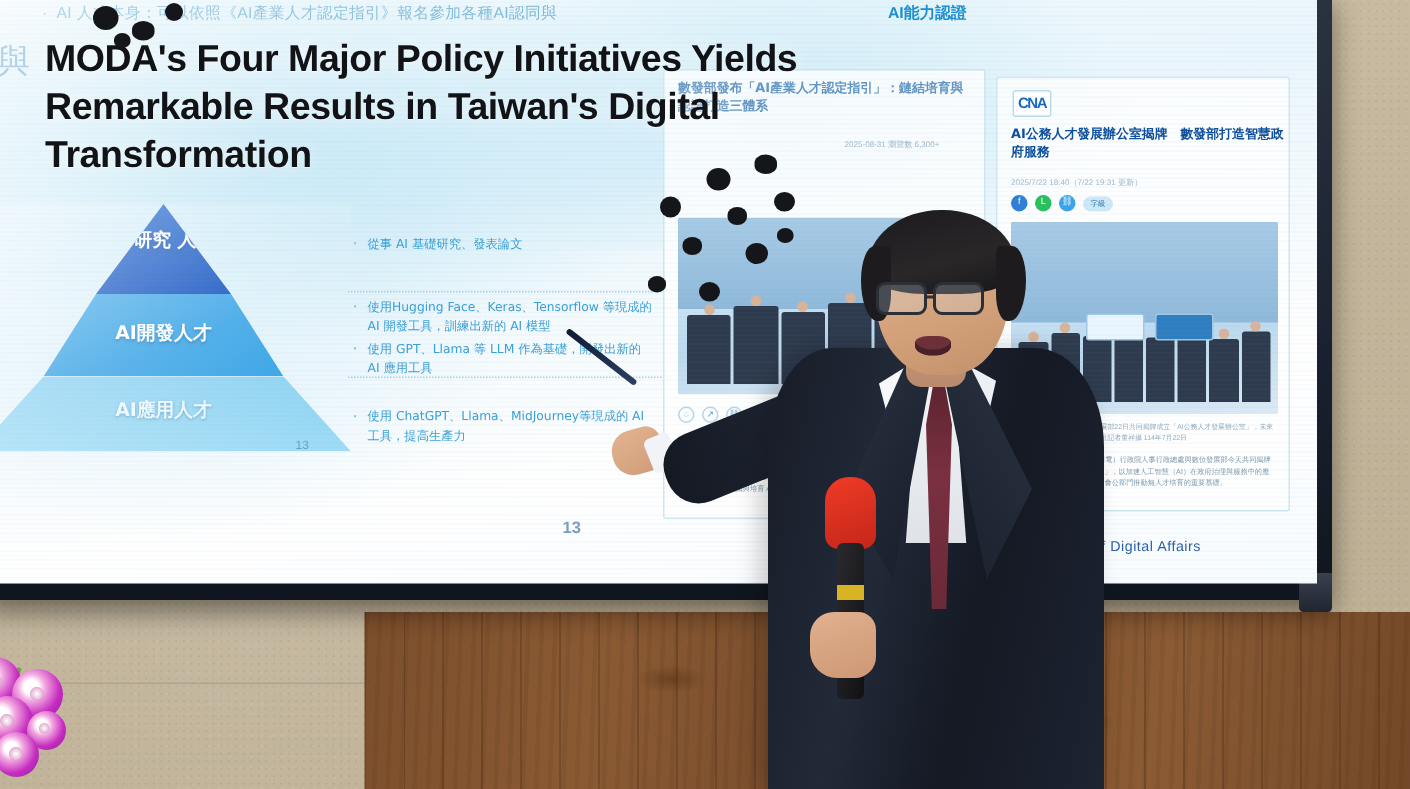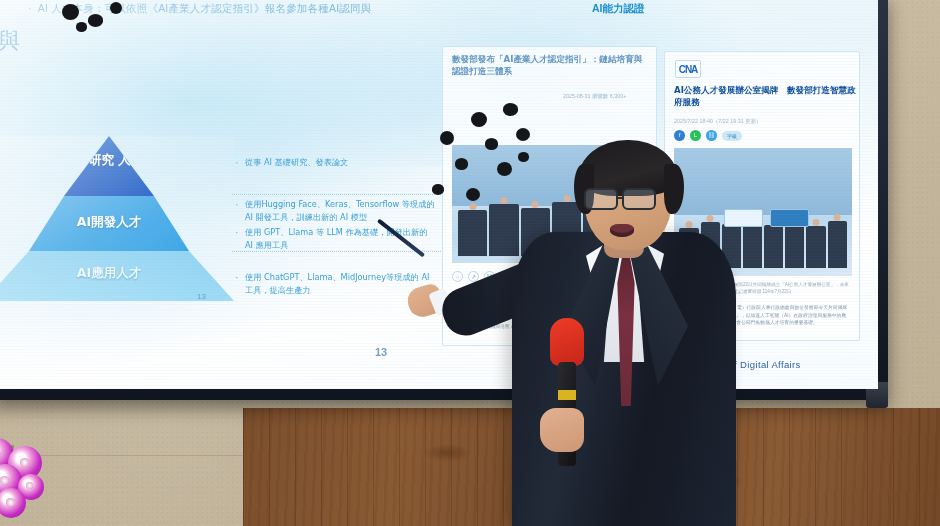--- a/index.html
+++ b/index.html
@@ -430,20 +430,21 @@
     <div class="sp-glass-l"></div>
     <div class="sp-glass-r"></div>
     <div class="sp-bridge"></div>
     <div class="sp-mouth"></div>
     <div class="mic-head"></div>
     <div class="mic-body"></div>
     <div class="mic-band"></div>
     <div class="mic-hand"></div>
   </div>
 
+  <div class="headline">MODA's Four Major Policy Initiatives Yields Remarkable Results in Taiwan's Digital Transformation</div>
 
   <div>
     <div class="dot" style="left:62px;  top:4px;  width:17px; height:16px;"></div>
     <div class="dot e" style="left:88px;  top:14px; width:15px; height:13px;"></div>
     <div class="dot" style="left:110px; top:2px;  width:12px; height:12px;"></div>
     <div class="dot e" style="left:76px;  top:22px; width:11px; height:10px;"></div>
   </div>
   <div>
     <div class="dot" style="left:471px; top:112px; width:16px; height:15px;"></div>
     <div class="dot e" style="left:503px; top:103px; width:15px; height:13px;"></div>

